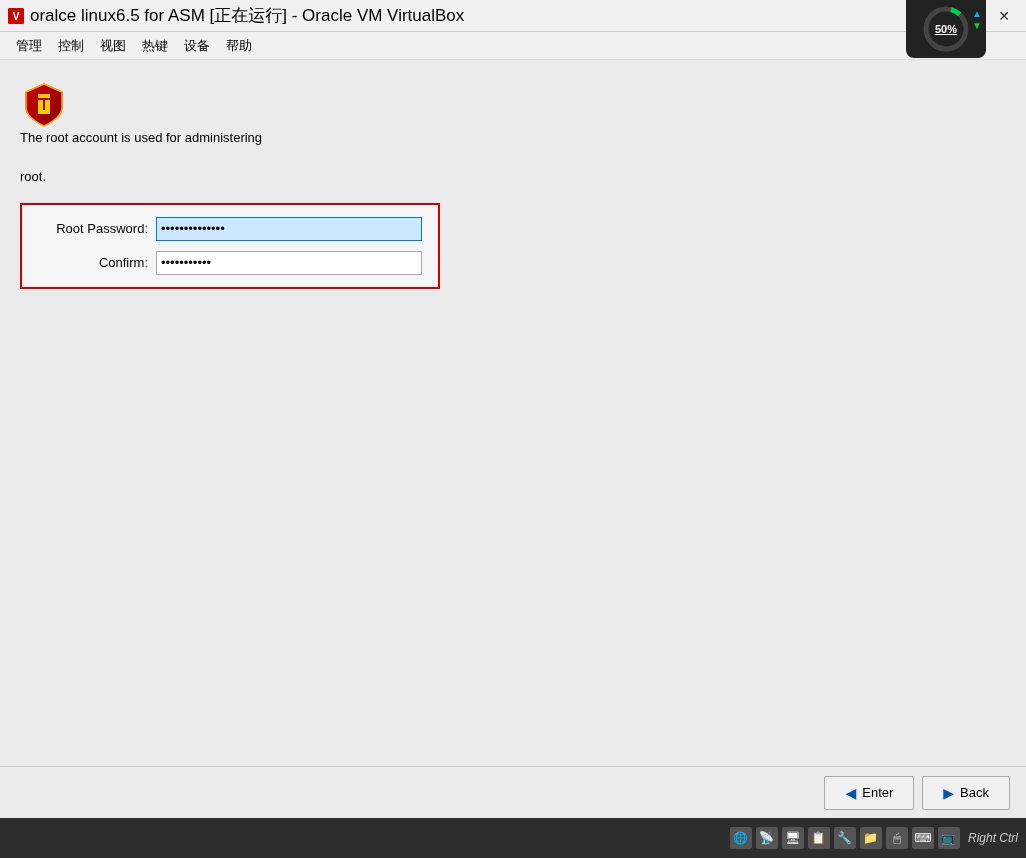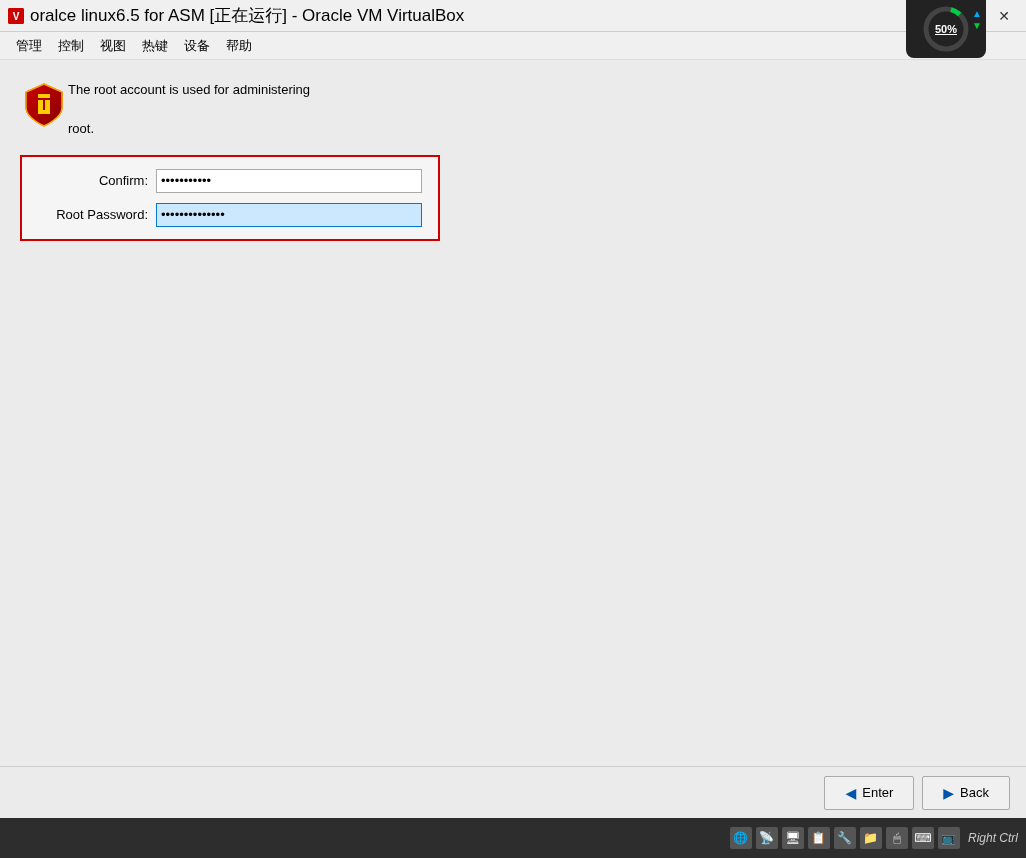--- a/index.html
+++ b/index.html
@@ -127,20 +127,21 @@
       height: calc(100% - 32px - 28px - 52px - 40px);
       position: relative;
       padding: 20px;
     }
 
     
     .header-section {
       display: flex;
       align-items: flex-start;
       margin-bottom: 16px;
+      flex-direction: column;
     }
     .header-text {
       font-size: 13px;
       color: #000;
       line-height: 1.5;
       max-width: 320px;
     }
 
     
     .form-section {
@@ -317,26 +318,26 @@
     </svg>
     <div class="header-text">
       <span>The root account is used for administering</span><br>
       <br>
       <span>root.</span>
     </div>
   </div>
 
   <div class="form-section">
     <div class="form-row">
+      <label class="form-label">Root Password:</label>
+      <input type="password" class="form-input focused" value="password123456" style="">
+    </div>
+    <div class="form-row">
       <label class="form-label">Confirm:</label>
       <input type="password" class="form-input" value="password123" style="">
-    </div>
-    <div class="form-row">
-      <label class="form-label">Root Password:</label>
-      <input type="password" class="form-input focused" value="password123456" style="">
     </div>
   </div>
 </div>
 
 <div class="bottom-bar" style="position: fixed; bottom: 40px; left: 0px; right: 0px;">
   <button class="nav-btn">
     <span class="btn-icon">◀</span>
     <span>Enter</span>
   </button>
   <button class="nav-btn">

